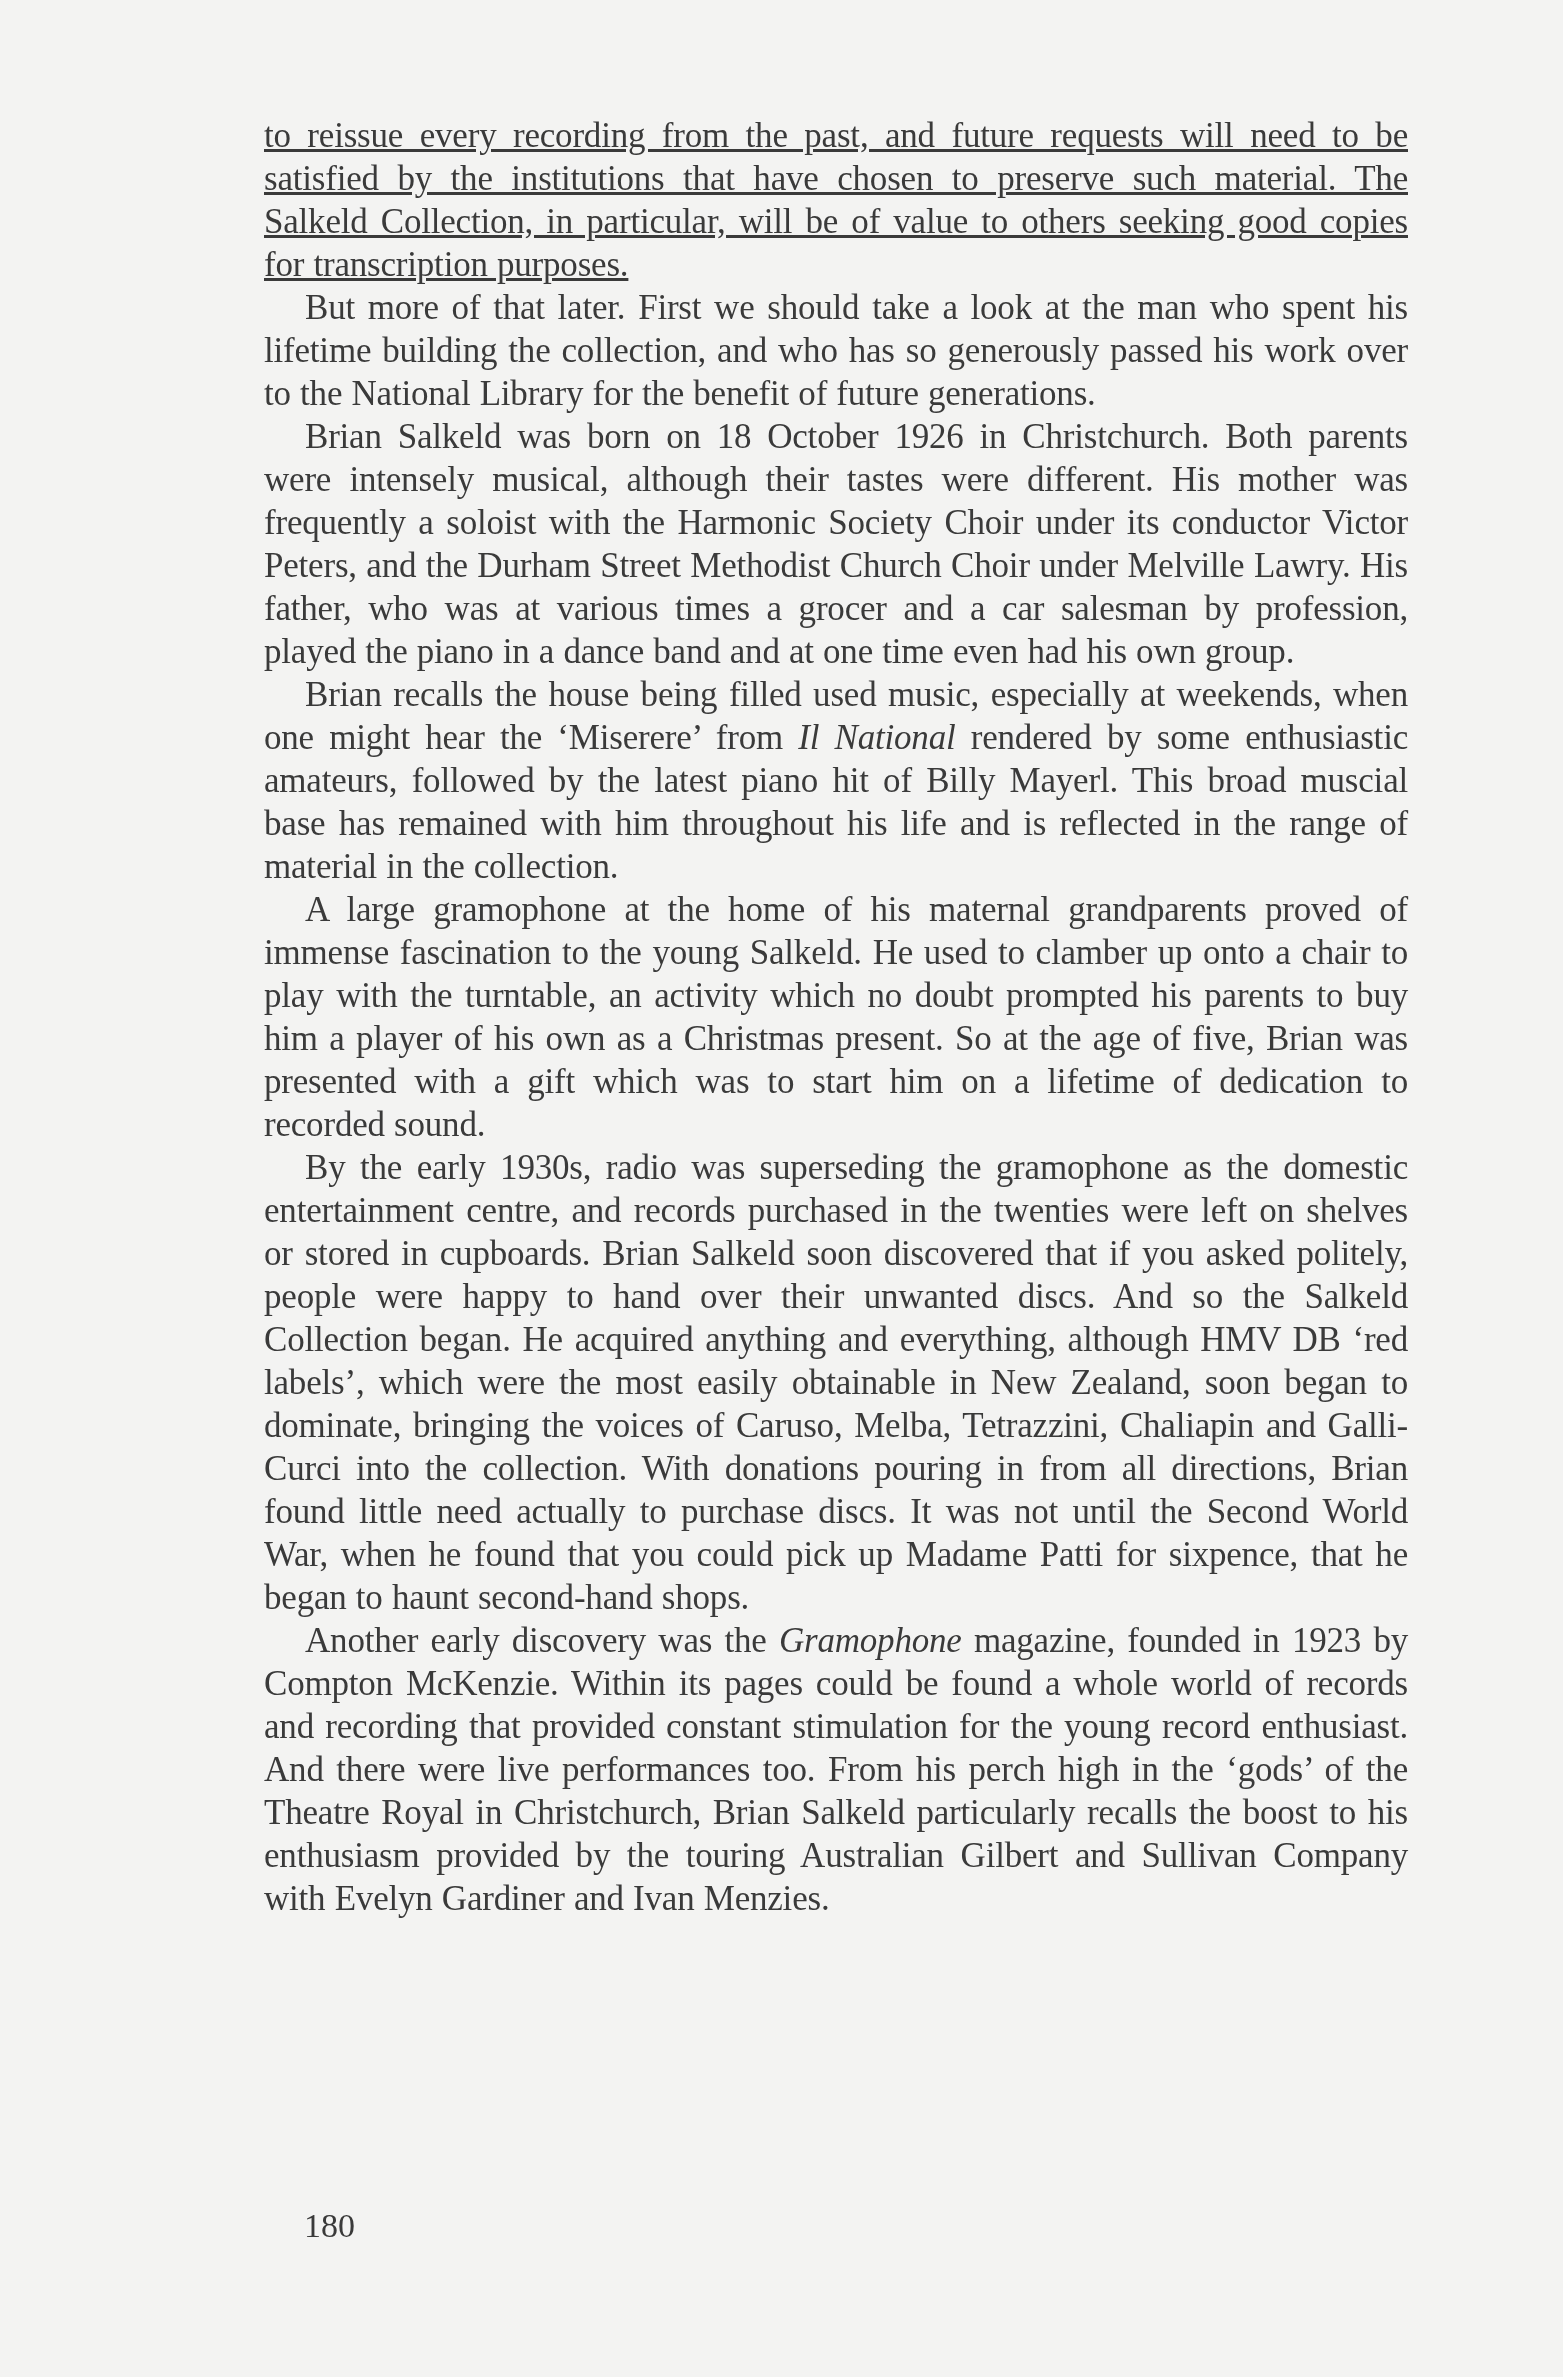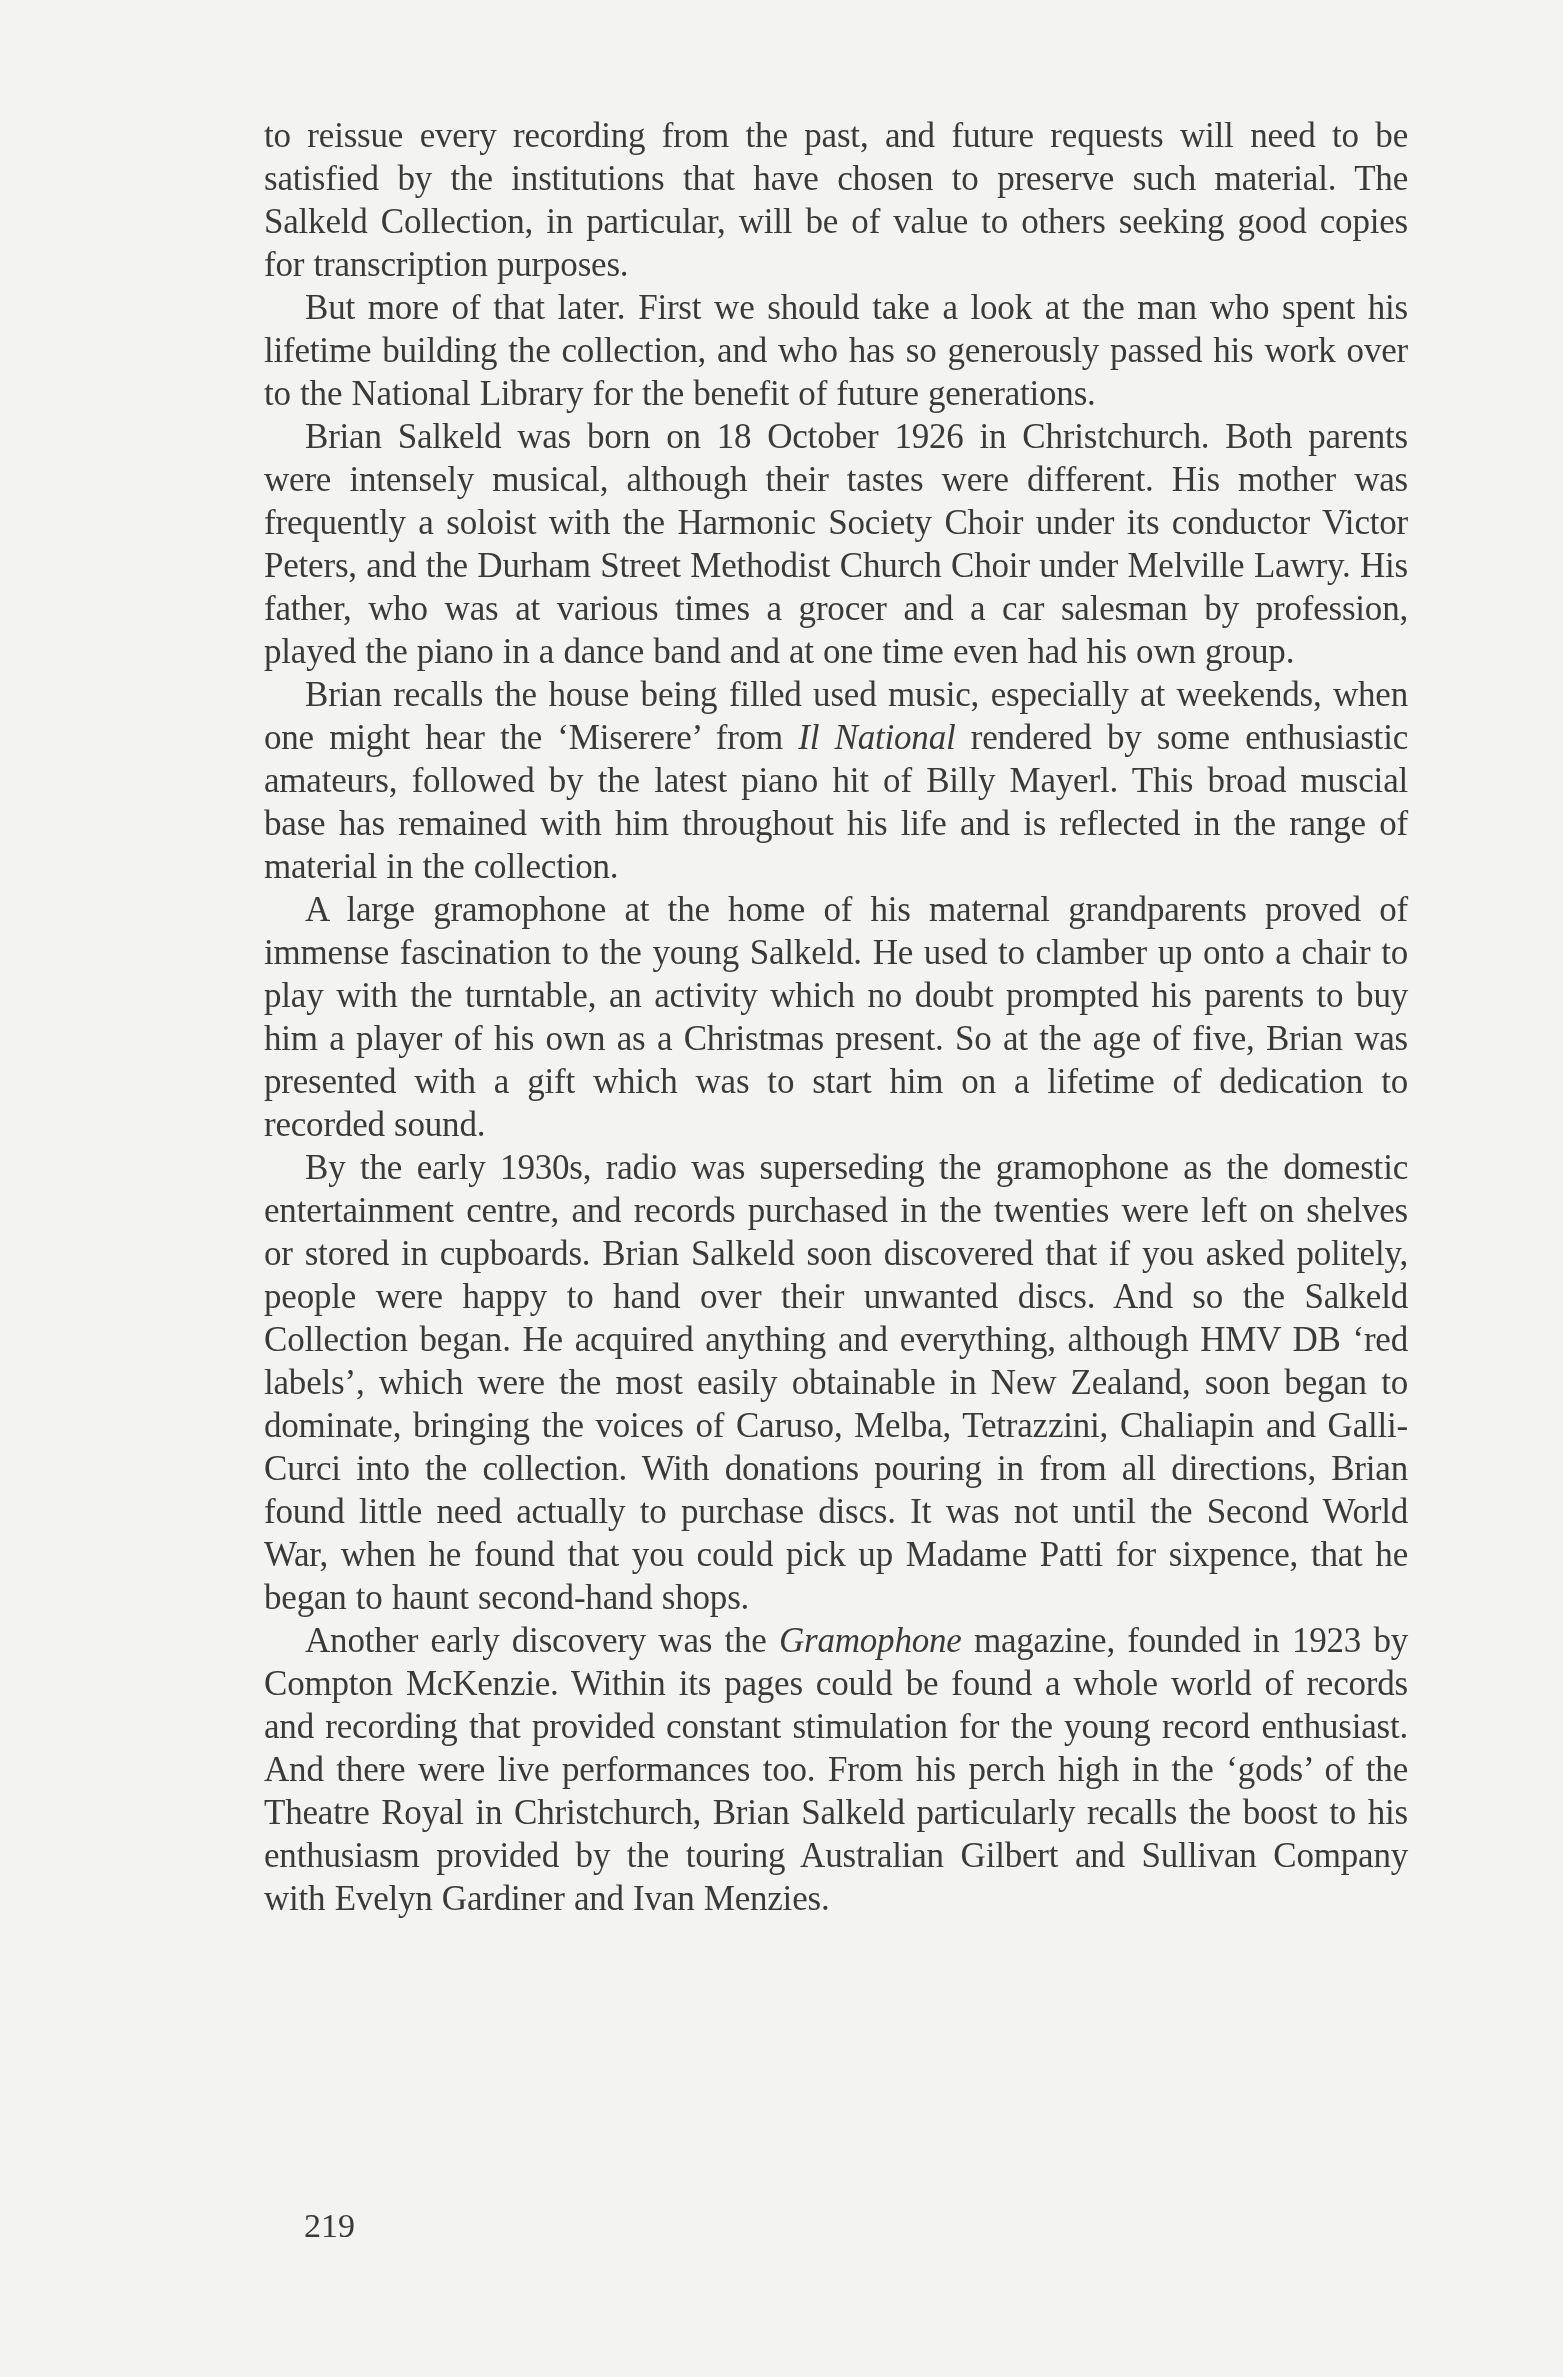--- a/index.html
+++ b/index.html
@@ -25,20 +25,21 @@
     margin: 0;
     font-size: 35px;
     line-height: 43px;
     text-align: justify;
     text-indent: 41px;
     letter-spacing: -0.2px;
     word-spacing: 0.7px;
   }
   .para.first {
     text-indent: 0;
+    text-decoration: underline;
   }
   .para em {
     font-style: italic;
   }
   .page-number {
     position: absolute;
     left: 304px;
     top: 2206px;
     font-size: 34px;
     line-height: 40px;
@@ -61,14 +62,14 @@
   <p class="para"><span>Brian recalls the house being filled used music, especially at weekends, when one might hear the ‘Miserere’ from </span><em>Il National</em><span> rendered by some enthusiastic amateurs, followed by the latest piano hit of Billy Mayerl. This broad muscial base has remained with him throughout his life and is reflected in the range of material in the collection.</span></p>
   <p class="para">
     <span>A large gramophone at the home of his maternal grandparents proved of immense fascination to the young Salkeld. He used to clamber up onto a chair to play with the turntable, an activity which no doubt prompted his parents to buy him a player of his own as a Christmas present. So at the age of five, Brian was presented with a gift which was to start him on a lifetime of dedication to recorded sound.</span>
   </p>
   <p class="para">
     <span>By the early 1930s, radio was superseding the gramophone as the domestic entertainment centre, and records purchased in the twenties were left on shelves or stored in cupboards. Brian Salkeld soon discovered that if you asked politely, people were happy to hand over their unwanted discs. And so the Salkeld Collection began. He acquired anything and everything, although HMV DB ‘red labels’, which were the most easily obtainable in New Zealand, soon began to dominate, bringing the voices of Caruso, Melba, Tetrazzini, Chaliapin and Galli-Curci into the collection. With donations pouring in from all directions, Brian found little need actually to purchase discs. It was not until the Second World War, when he found that you could pick up Madame Patti for sixpence, that he began to haunt second-hand shops.</span>
   </p>
   <p class="para"><span>Another early discovery was the </span><em>Gramophone</em><span> magazine, founded in 1923 by Compton McKenzie. Within its pages could be found a whole world of records and recording that provided constant stimulation for the young record enthusiast. And there were live performances too. From his perch high in the ‘gods’ of the Theatre Royal in Christchurch, Brian Salkeld particularly recalls the boost to his enthusiasm provided by the touring Australian Gilbert and Sullivan Company with Evelyn Gardiner and Ivan Menzies.</span></p>
 </div>
 
-<div class="page-number">219</div>
+<div class="page-number">180</div>
 
 
 </body></html>

